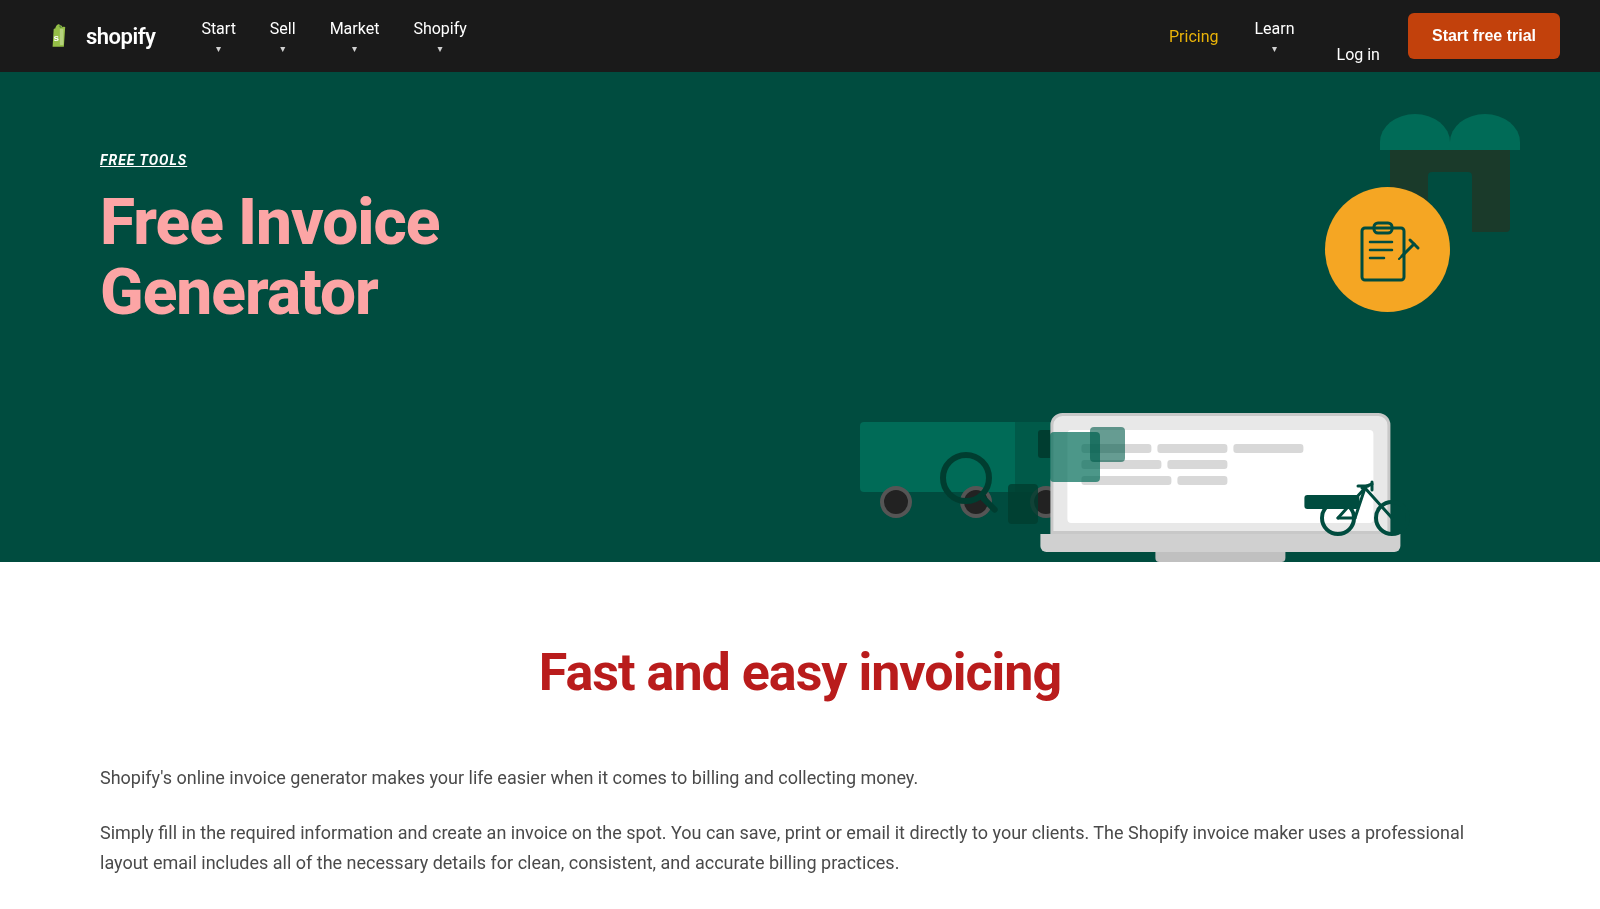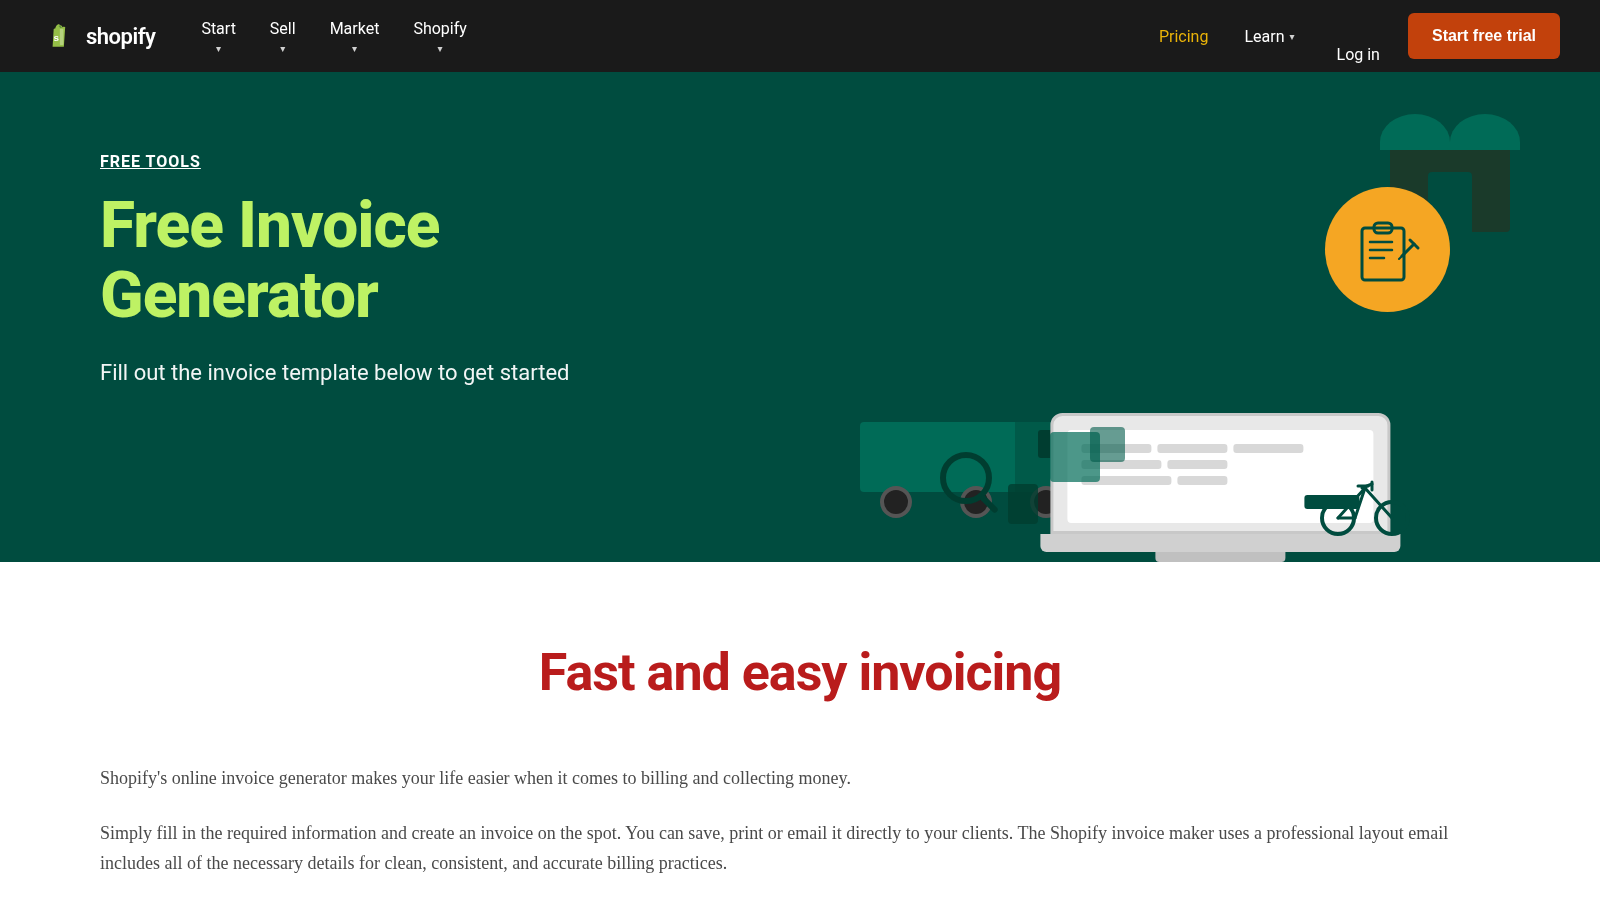--- a/index.html
+++ b/index.html
@@ -87,20 +87,21 @@
     }
 
     .nav-learn {
       color: #ffffff;
       font-size: 16px;
       padding: 8px 14px;
       cursor: pointer;
       display: flex;
       align-items: center;
       gap: 5px;
+      flex-direction: column;
     }
 
     .nav-login {
       color: #ffffff;
       font-size: 16px;
       padding: 8px 20px;
       cursor: pointer;
       margin-top: 36px;
     }
 
@@ -128,36 +129,37 @@
       justify-content: space-between;
     }
 
     .hero-content {
       max-width: 600px;
       padding-top: 20px;
     }
 
     .free-tools-label {
       color: #ffffff;
-      font-size: 16px;
+      font-size: 14px;
       font-weight: 700;
       letter-spacing: 1px;
       text-transform: uppercase;
       text-decoration: underline;
       margin-bottom: 20px;
       display: block;
       cursor: pointer;
+      font-style: italic;
     }
 
     .hero-title {
-      color: #bef264;
+      color: #fca5a5;
       font-size: 64px;
       font-weight: 800;
       line-height: 1.1;
-      margin-bottom: 24px;
+      margin-bottom: 40px;
       letter-spacing: -1px;
     }
 
     .hero-subtitle {
       color: #ffffff;
       font-size: 22px;
       font-weight: 400;
       line-height: 1.5;
       margin-bottom: 40px;
       opacity: 0.95;
@@ -204,21 +206,20 @@
       margin-bottom: 60px;
       letter-spacing: -1px;
     }
 
     .content-text {
       color: #4a4a4a;
       font-size: 18px;
       line-height: 1.7;
       margin-bottom: 24px;
       max-width: 1400px;
-      font-family: Liberation Serif, serif;
     }
   </style>
 </head>
 <body>
 
 <nav>
   <div class="nav-left">
     <div class="logo-area">
       <svg class="logo-bag" viewBox="0 0 40 40" fill="none" xmlns="http://www.w3.org/2000/svg">
         <path d="M28 10c0 0-0.5-0.3-1.2-0.3c-0.6 0-1.2 0.2-1.7 0.5C24.6 9.1 23.8 8 22.5 8c-0.1 0-0.2 0-0.3 0C22 7.6 21.6 7 21 7c-2.5 0-3.7 3.1-4.1 4.7c-1 0.3-1.7 0.5-1.7 0.5L14 32h12.5L28 10z" fill="#95bf47"></path>
@@ -258,21 +259,20 @@
     </span>
     <span class="nav-login">Log in</span>
     <button class="nav-cta">Start free trial</button>
   </div>
 </nav>
 
 <section class="hero">
   <div class="hero-content">
     <span class="free-tools-label">FREE TOOLS</span>
     <h1 class="hero-title">Free Invoice Generator</h1>
-    <p class="hero-subtitle">Fill out the invoice template below to get started</p>
   </div>
 
   <div class="hero-illustration">
 
     <div class="truck">
       <div style="position:relative; width:230px; height:90px;">
 
         <div style="position:absolute; left:0; top:10px; width:160px; height:70px; background:#006b57; border-radius:4px 4px 4px 4px;"></div>
 
         <div style="position:absolute; left:155px; top:10px; width:65px; height:70px; background:#005a49; border-radius:0 8px 4px 0;">

